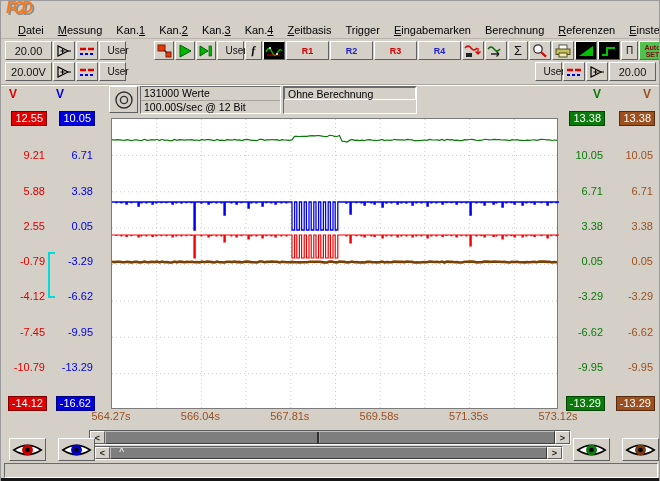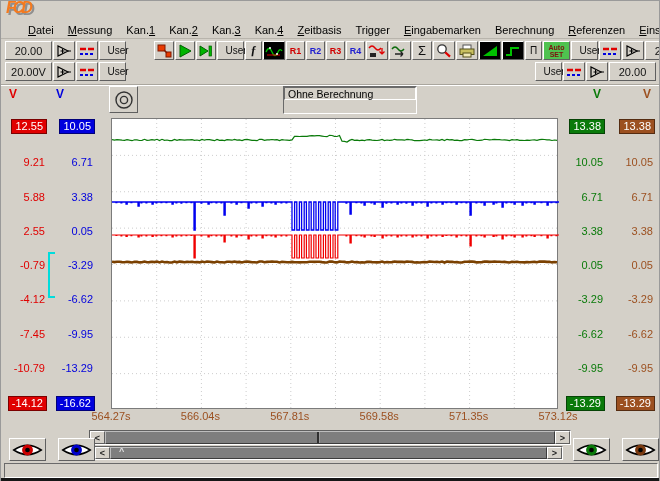--- a/index.html
+++ b/index.html
@@ -2,50 +2,50 @@
 <html><head>
 <meta charset="utf-8">
 <style>
   html,body{margin:0;padding:0;background:#d4d0c8;}
   *{box-sizing:border-box;font-family:"Liberation Sans",sans-serif;}
   .app{position:relative;width:660px;height:481px;background:#d4d0c8;overflow:hidden;border-left:1px solid #9a9a9a;border-right:1px solid #9a9a9a;border-top:1px solid #9a9a9a;}
   
   .logo{position:absolute;left:5px;top:-2px;font-size:16px;font-weight:bold;font-style:italic;
         color:#f47a1f;letter-spacing:-3px;text-shadow:2px 2px 0 #8f8f8f;}
   
-  .menubar{position:absolute;left:0;top:21px;width:100%;height:17px;display:flex;align-items:center;padding-left:20px;border-bottom:1px solid #b8b4ac;}
+  .menubar{position:absolute;left:0;top:21px;width:100%;height:17px;display:flex;align-items:center;padding-left:10px;border-bottom:1px solid #b8b4ac;}
   .menu-item{font-size:11px;color:#000;padding:1px 7px;white-space:nowrap;cursor:default;}
   .menu-item u{text-decoration:underline;}
   
   .trow{position:absolute;left:4px;right:3px;height:20px;display:flex;gap:1px;align-items:flex-start;}
   .row1{top:40px;} .row2{top:61px;}
   .btn{display:inline-flex;align-items:center;justify-content:center;height:19px;background:#d4d0c8;
        border:1px solid #5f5f5f;border-top-color:#fff;border-left-color:#fff;font-size:10px;color:#111;
        cursor:pointer;flex:0 0 auto;}
   .w46{width:47px;font-size:11px;} .w26{width:27px;padding-left:11px;} .w22{width:22px;} .w20{width:20px;} .w17{width:17px;}
   .gap28{width:26px;flex:0 0 auto;}
   .dark{background:#000;}
   .italicf{font-family:"Liberation Serif",serif;font-style:italic;font-weight:bold;font-size:12px;width:17px;}
-  .rbtn{width:19px;font-weight:bold;font-size:9px;}
+  .rbtn{width:43px;font-weight:bold;font-size:9px;}
   .autoset{width:27px;background:#4fc24f;flex-direction:column;font-size:7px;line-height:7px;font-weight:bold;color:#7d0f0f;}
   .rgrp{margin-left:auto;display:flex;gap:1px;}
   
   .infoicon{position:absolute;left:108px;top:85px;width:29px;height:27px;}
   .panel{position:absolute;top:85px;height:28px;background:#d4d0c8;border:1px solid #fff;border-top-color:#6a6a6a;border-left-color:#6a6a6a;font-size:10.5px;color:#000;overflow:hidden;}
   .p1{left:139px;width:141px;} .p2{left:282px;width:134px;} .p3{left:418px;width:139px;}
   .prow{height:13px;line-height:13px;padding:0 3px;white-space:nowrap;}
   .pdiv{border-top:1px solid #aaa69e;}
   .inner{margin:0 0 0 0;border:1px solid #fff;border-top-color:#6a6a6a;border-left-color:#6a6a6a;height:13px;line-height:12px;padding:0 3px;}
   
   .axis{position:absolute;top:86px;height:324px;display:flex;gap:2px;}
   .axis-left{left:0;width:96px;padding-left:1px;}
   .axis-right{left:558px;width:99px;}
   .axcol{display:flex;flex-direction:column;font-size:11px;}
   .axcol .hd{height:20px;font-weight:bold;font-size:12px;}
-  .axcol .ticks{flex:1;display:flex;flex-direction:column;justify-content:space-between;margin-top:12px;}
+  .axcol .ticks{flex:1;display:flex;flex-direction:column;justify-content:space-between;margin-top:4px;}
   .tick{text-align:right;padding-right:2px;white-space:nowrap;}
   .tickbox{color:#fff !important;padding:0 3px 1px 3px;border:1px solid rgba(0,0,0,.45);text-align:right;align-self:flex-end;}
   .axis-left .hd{text-align:left;padding-left:7px;}
   .axis-right .hd{text-align:right;padding-right:4px;}
   
   .plot{position:absolute;left:110px;top:117px;width:447px;height:291px;background:#fff;
         border:1px solid #7b7b7b;}
   .plot svg{display:block;}
   
   .xlabels{position:absolute;left:110px;top:409px;width:447px;height:14px;font-size:11px;}
@@ -246,20 +246,24 @@
   </div>
 
   <div class="tbdivider"></div>
 
   <span class="btn infoicon">
     <svg width="20" height="20" viewBox="0 0 20 20">
         <circle cx="10" cy="10" r="8" fill="none" stroke="#333" stroke-width="1.4"></circle>
         <circle cx="10" cy="10" r="3.6" fill="none" stroke="#333" stroke-width="1.4"></circle>
       </svg>
   </span>
+  <div class="panel p1">
+    <div class="prow">131000 Werte</div>
+    <div class="prow pdiv">100.00S/sec @ 12 Bit</div>
+  </div>
   <div class="panel p2">
     <div class="inner">Ohne Berechnung</div>
   </div>
 
   <div class="axis axis-left">
     <div class="axcol" id="ax-left-red" style="width:45px">
         <div class="hd" style="color: rgb(224, 0, 0);">V</div>
         <div class="ticks">
           <div class="tick tickbox" style="background: rgb(224, 0, 0);">12.55</div>
           <div class="tick" style="color: rgb(224, 0, 0);">9.21</div>

